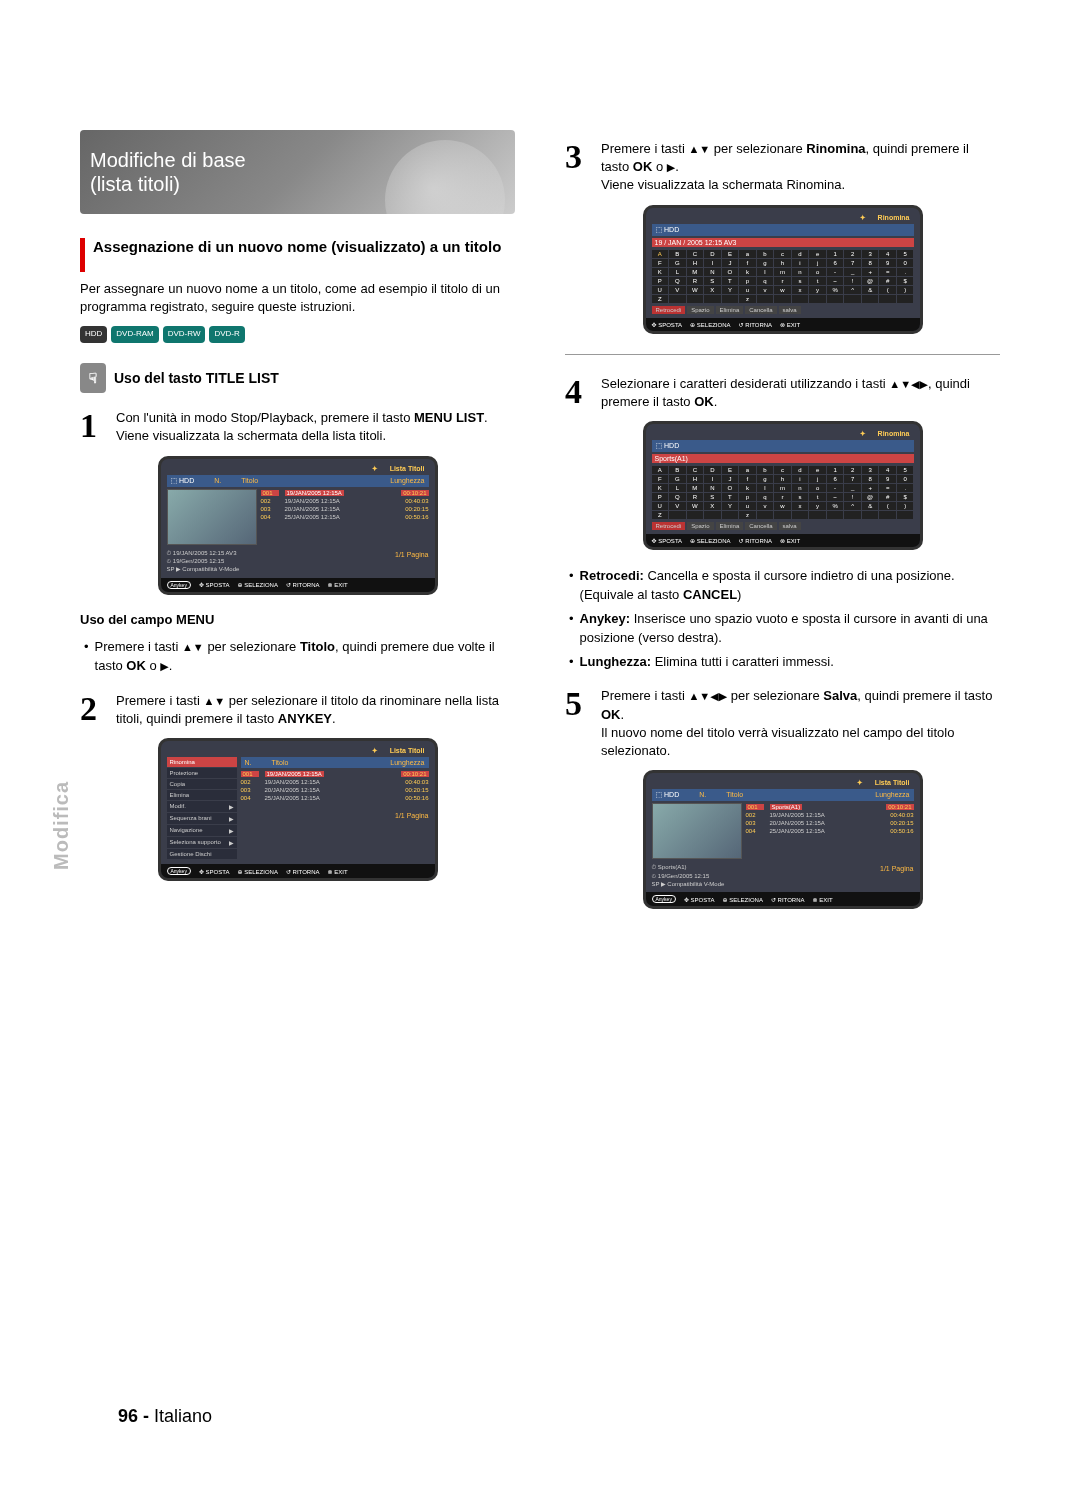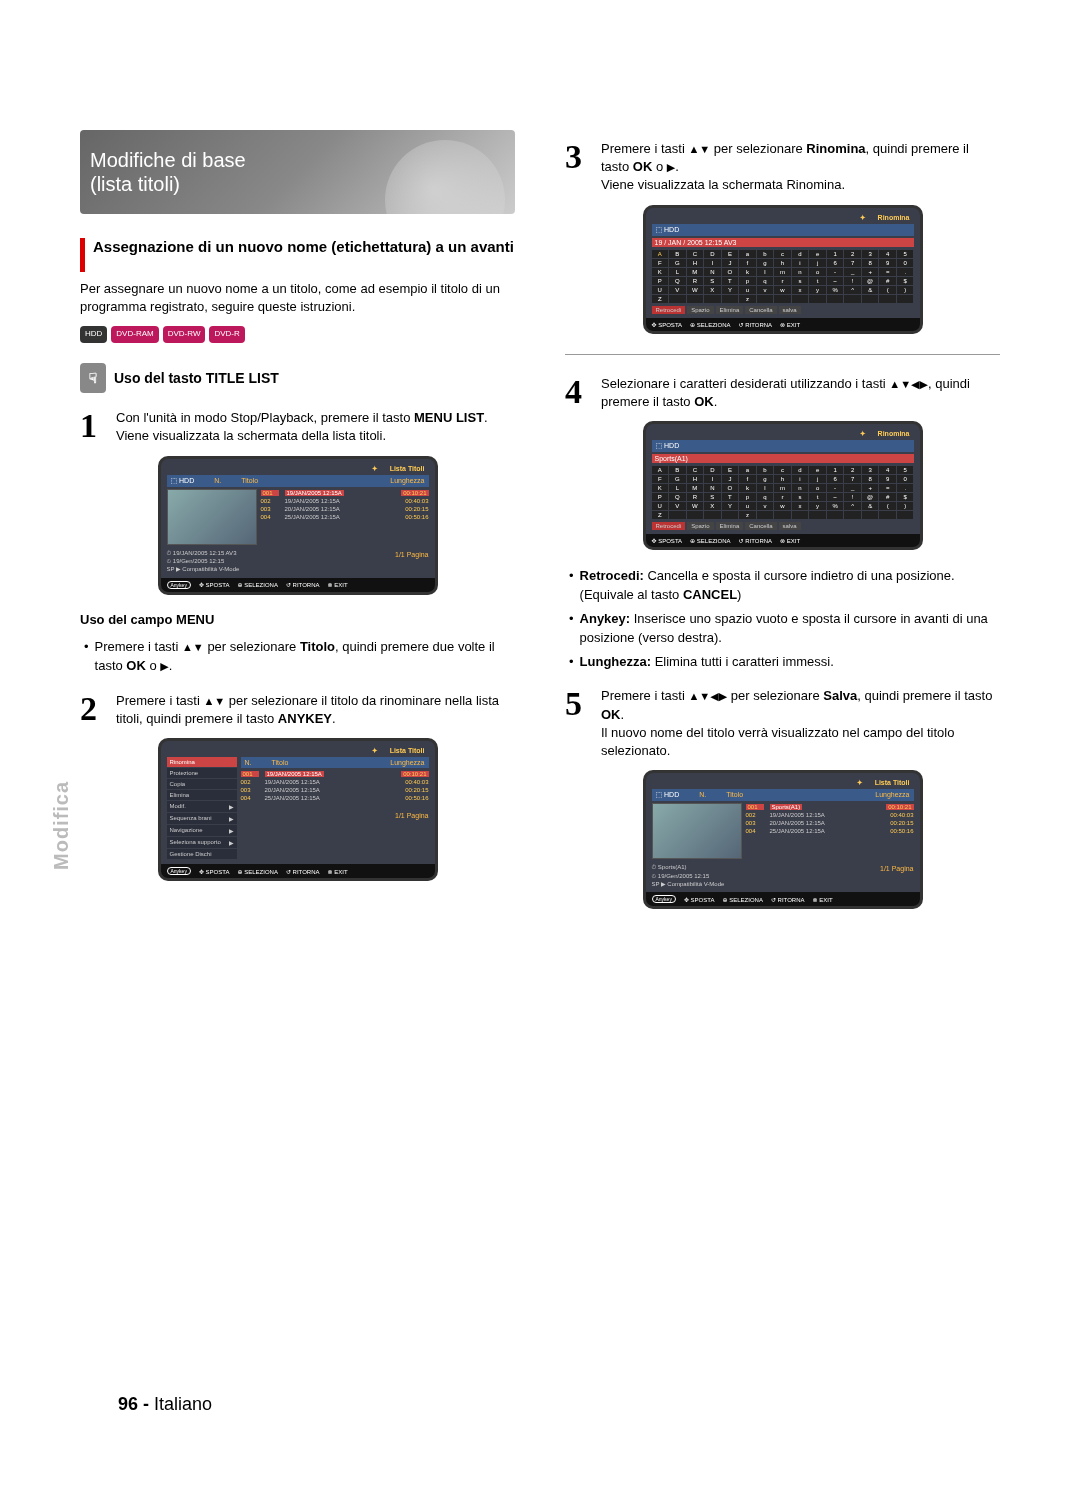--- a/index.html
+++ b/index.html
@@ -23,34 +23,34 @@
     content:"";
     position:absolute; right:10px; top:10px; width:120px; height:120px;
     border-radius:50%;
     background: radial-gradient(circle at 40% 40%, rgba(255,255,255,0.4), rgba(255,255,255,0));
   }
   .sec-head { font-weight: bold; font-size: 15px; margin: 10px 0 8px 0; display:flex; align-items:flex-start; gap:8px;}
   .sec-bar { width:5px; height:34px; background:#d00; flex-shrink:0; }
   p { line-height: 1.4; margin-bottom: 8px; font-size: 13px; }
   .badge-row { display:flex; gap:4px; margin:10px 0 20px 0; }
   .badge { background:#333; color:#fff; font-size:8px; padding:4px 5px; border-radius:4px; text-align:center; line-height:1.1;}
-  .badge.grey { background:#be185d; }
+  .badge.grey { background:#0f766e; }
   .sub-head { font-weight:bold; font-size:14px; display:flex; align-items:center; gap:8px; margin:10px 0 6px 0;}
   .hand-icon { width:26px; height:30px; background:#888; border-radius:4px; display:inline-flex; align-items:center; justify-content:center; color:#fff; font-size:14px;}
   .step { display:flex; gap:8px; margin:16px 0 8px 0; align-items:flex-start;}
   .step-num { font-family:"Times New Roman",serif; font-size:34px; font-weight:bold; line-height:1; flex-shrink:0; width:28px;}
   .step-text { flex:1; line-height:1.4; font-size:13px;}
   b { font-weight:bold; }
   .arrow { display:inline-block; font-size:11px; }
   .bullet-list { margin:8px 0 8px 4px; }
   .bullet-list .item { display:flex; gap:6px; line-height:1.5; margin-bottom:4px; font-size:13px;}
   .bullet-list .dot::before { content:"•"; font-size:13px;}
   hr.sep { border:none; border-top:1px solid #999; margin:20px 0;}
   .side-label { position:absolute; left:50px; top:870px; transform:rotate(-90deg); transform-origin:left top; color:#bbb; font-size:20px; font-weight:bold; letter-spacing:1px;}
-  .footer { position:absolute; bottom:72px; left:118px; font-size:18px;}
+  .footer { position:absolute; bottom:60px; left:118px; font-size:18px;}
   .footer .pnum { font-weight:bold; }
   
   .shot { width:280px; margin:10px auto 16px auto; border:3px solid #333; border-radius:10px; background:#3a3d4a; padding:6px; font-size:7px; color:#ccc; }
   .shot .hdr { display:flex; justify-content:flex-end; color:#ffcc55; font-weight:bold; gap:12px; font-size:7px; margin-bottom:2px; padding:0 4px;}
   .shot .bar { background:#3a5a8a; padding:2px 4px; font-size:7px; color:#fff; display:flex; gap:20px;}
   .shot .body { display:flex; gap:4px; margin-top:2px;}
   .shot .thumb { width:90px; height:56px; background:linear-gradient(135deg,#8aa,#567); border:1px solid #555; }
   .shot .rows { flex:1; }
   .shot .row { display:flex; gap:6px; font-size:6px; padding:1px 0;}
   .shot .row span:first-child { color:#ffcc55; width:18px;}
@@ -81,21 +81,21 @@
   <div class="columns">
 
     <div class="col">
       <div class="main-title">
         <span>Modifiche di base</span><br>
         <span>(lista titoli)</span>
       </div>
 
       <div class="sec-head">
         <div class="sec-bar"></div>
-        <div>Assegnazione di un nuovo nome (etichettatura) a un avanti</div>
+        <div>Assegnazione di un nuovo nome (visualizzato) a un titolo</div>
       </div>
       <p>Per assegnare un nuovo nome a un titolo, come ad esempio il titolo di un programma registrato, seguire queste istruzioni.</p>
 
       <div class="badge-row">
         <div class="badge">HDD</div>
         <div class="badge grey">DVD-RAM</div>
         <div class="badge grey">DVD-RW</div>
         <div class="badge grey">DVD-R</div>
       </div>
 

